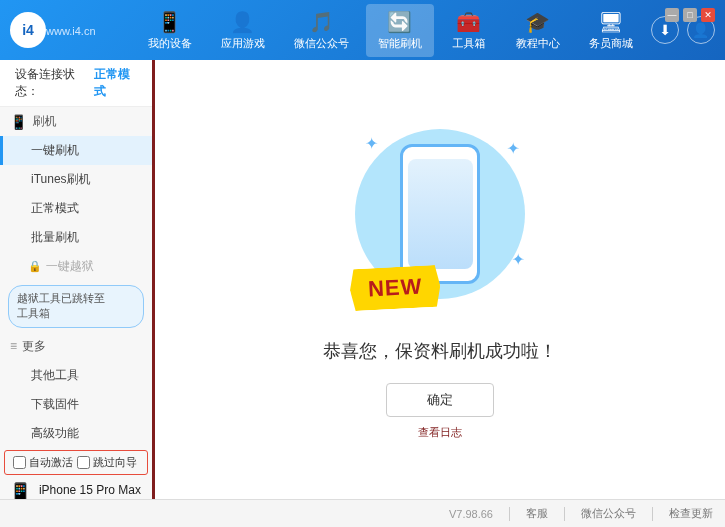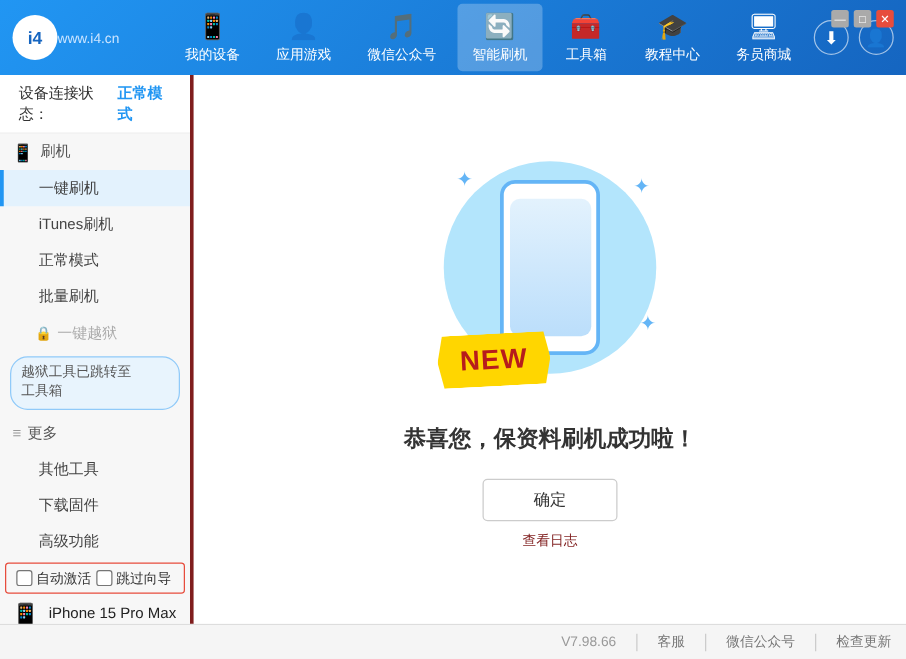--- a/index.html
+++ b/index.html
@@ -204,21 +204,21 @@
       position: absolute;
       font-size: 16px; color: #64b5f6;
     }
     .sparkle-1 { top: 15px; left: 15px; }
     .sparkle-2 { top: 20px; right: 10px; }
     .sparkle-3 { bottom: 50px; right: 5px; }
 
     .success-text {
       font-size: 18px; color: #333;
       margin-bottom: 20px;
-      font-weight: 700;
+      font-weight: 400;
     }
     .confirm-btn {
       background: white;
       border: 1px solid #ccc;
       padding: 7px 40px;
       font-size: 13px; color: #333;
       border-radius: 4px;
       cursor: pointer;
       margin-bottom: 8px;
     }

